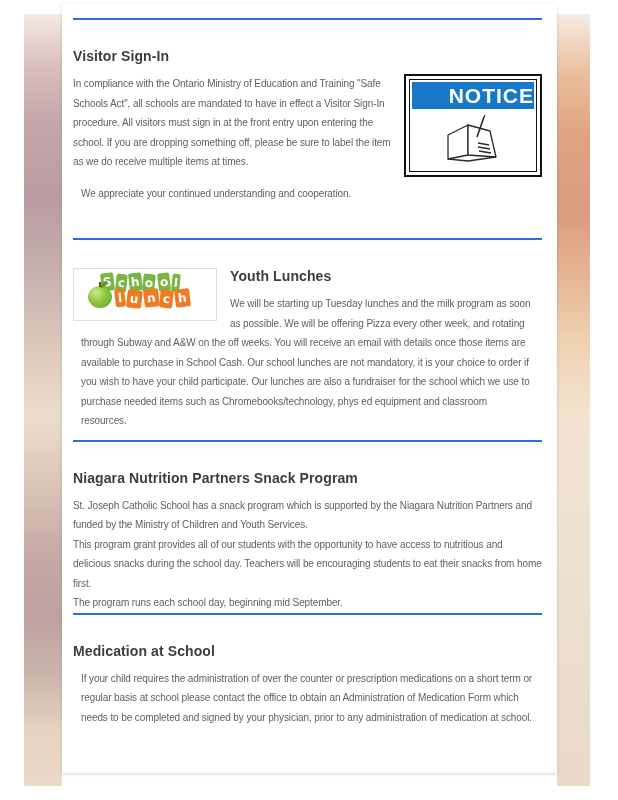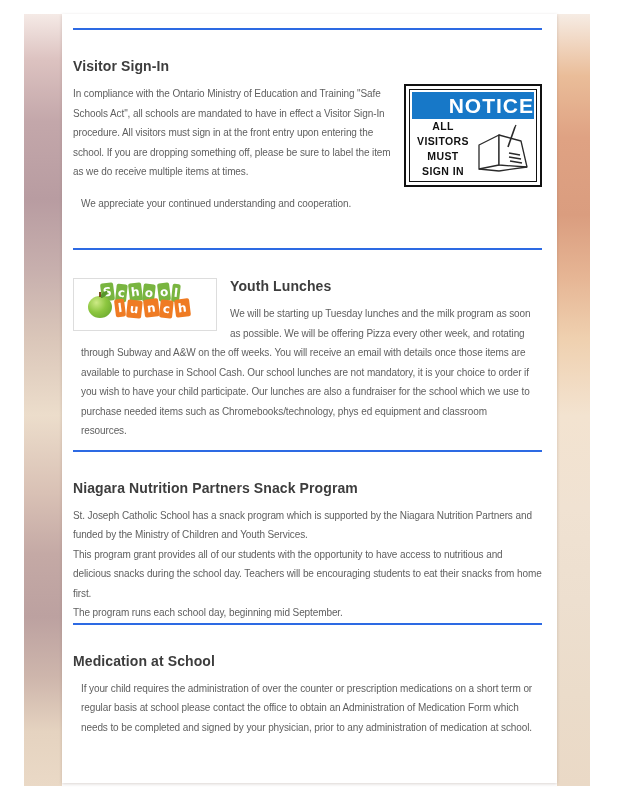--- a/index.html
+++ b/index.html
@@ -17,21 +17,21 @@
       #dac6b9 42%,#ecddcb 52%,#d9c1b5 62%,#c4a9a5 70%,#bca1a0 78%,
       #ceb6ac 86%,#e5d3c0 93%,#ead9c6 100%);
   }
   .bg-strip.right{
     left:557px;width:33px;
     background:linear-gradient(180deg,
       #f6ece4 0%,#eabd99 8%,#dfa283 16%,#da9d7f 26%,#e6b594 34%,
       #efd0af 42%,#f3e3d0 52%,#f0e2d2 64%,#eddfcf 76%,#ebdcca 88%,#ead9c6 100%);
   }
   .card{
-    position:absolute;left:62px;top:14px;width:495px;height:769px;
+    position:absolute;left:62px;top:4px;width:495px;height:769px;
     background:#ffffff;box-sizing:border-box;
     padding:14px 15px 0 11px;overflow:hidden;
     box-shadow:0 1px 3px rgba(110,85,75,.25);
   }
   hr.divider{border:none;border-top:2px solid #2d6ae3;margin:0;}
   section{padding-top:28px;}
   section::after{content:"";display:block;clear:both;}
   .sec-visitor{margin-bottom:27px;}
   .sec-lunches{margin-bottom:1px;}
   .sec-snack{}
@@ -100,26 +100,20 @@
 
 <div class="card">
 
   <hr class="divider">
   <section class="sec-visitor">
     <h2>Visitor Sign-In</h2>
     <div class="notice-sign">
       <div class="notice-inner">
         <div class="notice-header" style="background:#1778c8">NOTICE</div>
         <div class="notice-body">
-          <div class="notice-lines">
-            <div>ALL</div>
-            <div>VISITORS</div>
-            <div>MUST</div>
-            <div>SIGN IN</div>
-          </div>
           <div class="notice-book">
             <svg width="58" height="52" viewBox="0 0 58 52" fill="none" stroke="#2a2a2a" stroke-width="1.3" stroke-linejoin="round">
               <polygon points="4,22 24,12 24,42 4,46" fill="#fff"></polygon>
               <polygon points="24,12 46,18 52,44 24,42" fill="#fff"></polygon>
               <line x1="4" y1="46" x2="24" y2="48"></line>
               <line x1="52" y1="44" x2="24" y2="48"></line>
               <line x1="40" y1="4" x2="33" y2="24" stroke-width="1.6"></line>
               <line x1="40" y1="4" x2="41" y2="2"></line>
               <line x1="34" y1="30" x2="45" y2="32"></line>
               <line x1="34" y1="34" x2="46" y2="36"></line>

